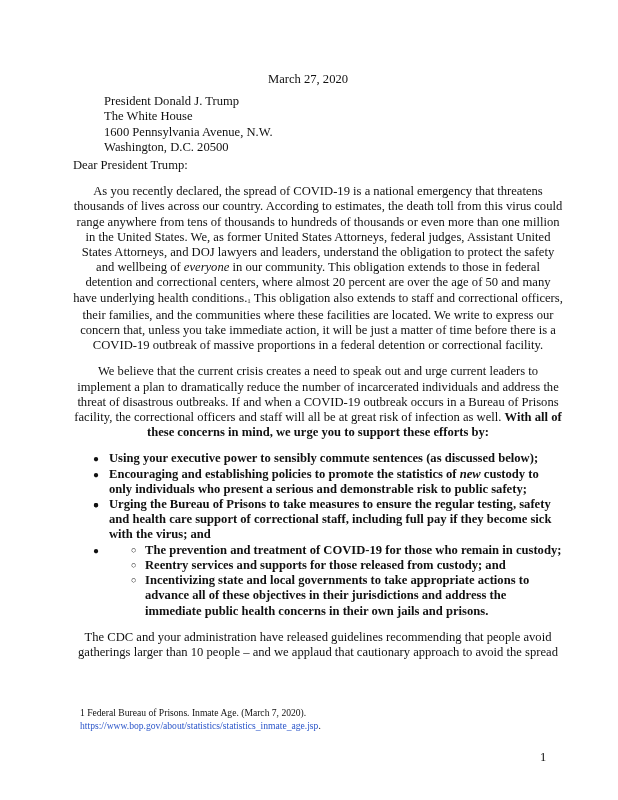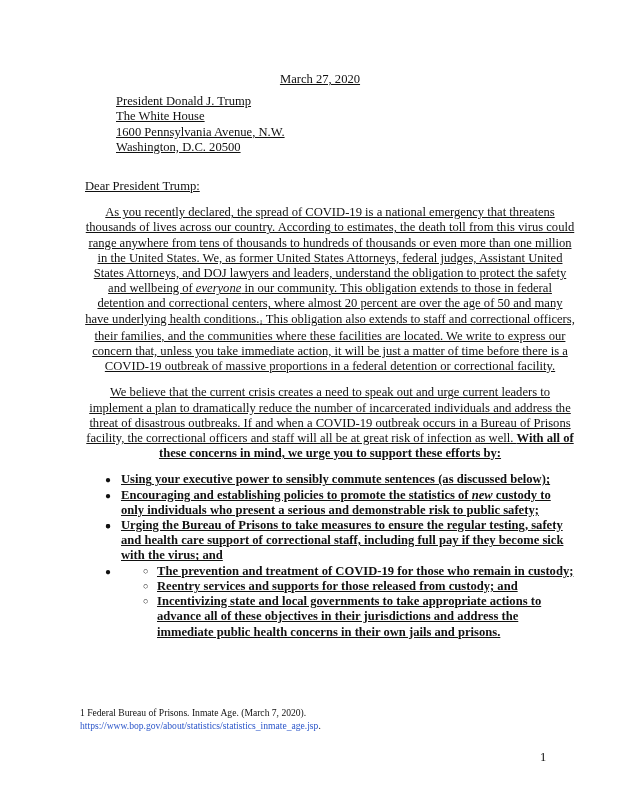--- a/index.html
+++ b/index.html
@@ -1,22 +1,22 @@
 <!DOCTYPE html>
 <html><head>
 <meta charset="utf-8">
 <style>
   html, body { margin: 0; padding: 0; background: #ffffff; }
   body { width: 618px; height: 800px; position: relative; overflow: hidden;
          font-family: "Liberation Serif", "DejaVu Serif", serif; color: #111; }
-  .page { position: absolute; left: 85px; top: 72px; width: 490px; font-size: 12.6px; line-height: 15.2px; text-decoration: underline; }
+  .page { position: absolute; left: 73px; top: 72px; width: 490px; font-size: 12.6px; line-height: 15.2px; }
   .date { text-align: center; margin-left: 0; width: 470px; padding-left: 0; }
   .addr { margin-top: 7px; margin-left: 31px; }
   .addr div { white-space: nowrap; }
-  .salutation { margin-top: 24px; }
+  .salutation { margin-top: 3px; }
   p { margin: 0; text-align: center; }
   .para { margin-top: 11px; }
   sup.fn { font-size: 7px; vertical-align: 0; position: relative; top: 1px; }
   ul.main { list-style: none; margin: 11px 0 0 0; padding: 0; }
   ul.main > li { position: relative; padding-left: 36px; font-weight: bold; }
   ul.main > li .b { position: absolute; left: 20px; top: 0; font-weight: normal; font-size: 10px; }
   ul.sub { list-style: none; margin: 0; padding: 0; }
   ul.sub > li { position: relative; padding-left: 36px; }
   ul.sub > li .c { position: absolute; left: 22px; top: 0; font-weight: normal; font-size: 9px; }
   .footnote { position: absolute; left: 80px; top: 707px; font-size: 9.6px; line-height: 12.5px; }
@@ -49,20 +49,21 @@
     <li><span class="b">●</span><span>Urging the Bureau of Prisons to take measures to ensure the regular testing, safety and health care support of correctional staff, including full pay if they become sick with the virus; and</span></li>
     <li><span class="b">●</span>
       <ul class="sub">
         <li><span class="c">○</span><span>The prevention and treatment of COVID-19 for those who remain in custody;</span></li>
         <li><span class="c">○</span><span>Reentry services and supports for those released from custody; and</span></li>
         <li><span class="c">○</span><span>Incentivizing state and local governments to take appropriate actions to advance all of these objectives in their jurisdictions and address the immediate public health concerns in their own jails and prisons.</span></li>
       </ul>
     </li>
   </ul>
 
+  <p class="para">The CDC and your administration have released guidelines recommending that people avoid gatherings larger than 10 people – and we applaud that cautionary approach to avoid the spread</p>
 </div>
 
 <div class="footnote">
   <div><span>1</span><span> Federal Bureau of Prisons. Inmate Age. (March 7, 2020).</span></div>
   <div><a>https://www.bop.gov/about/statistics/statistics_inmate_age.jsp</a><span>.</span></div>
 </div>
 
 <div class="pagenum">1</div>
 
 </body></html>

